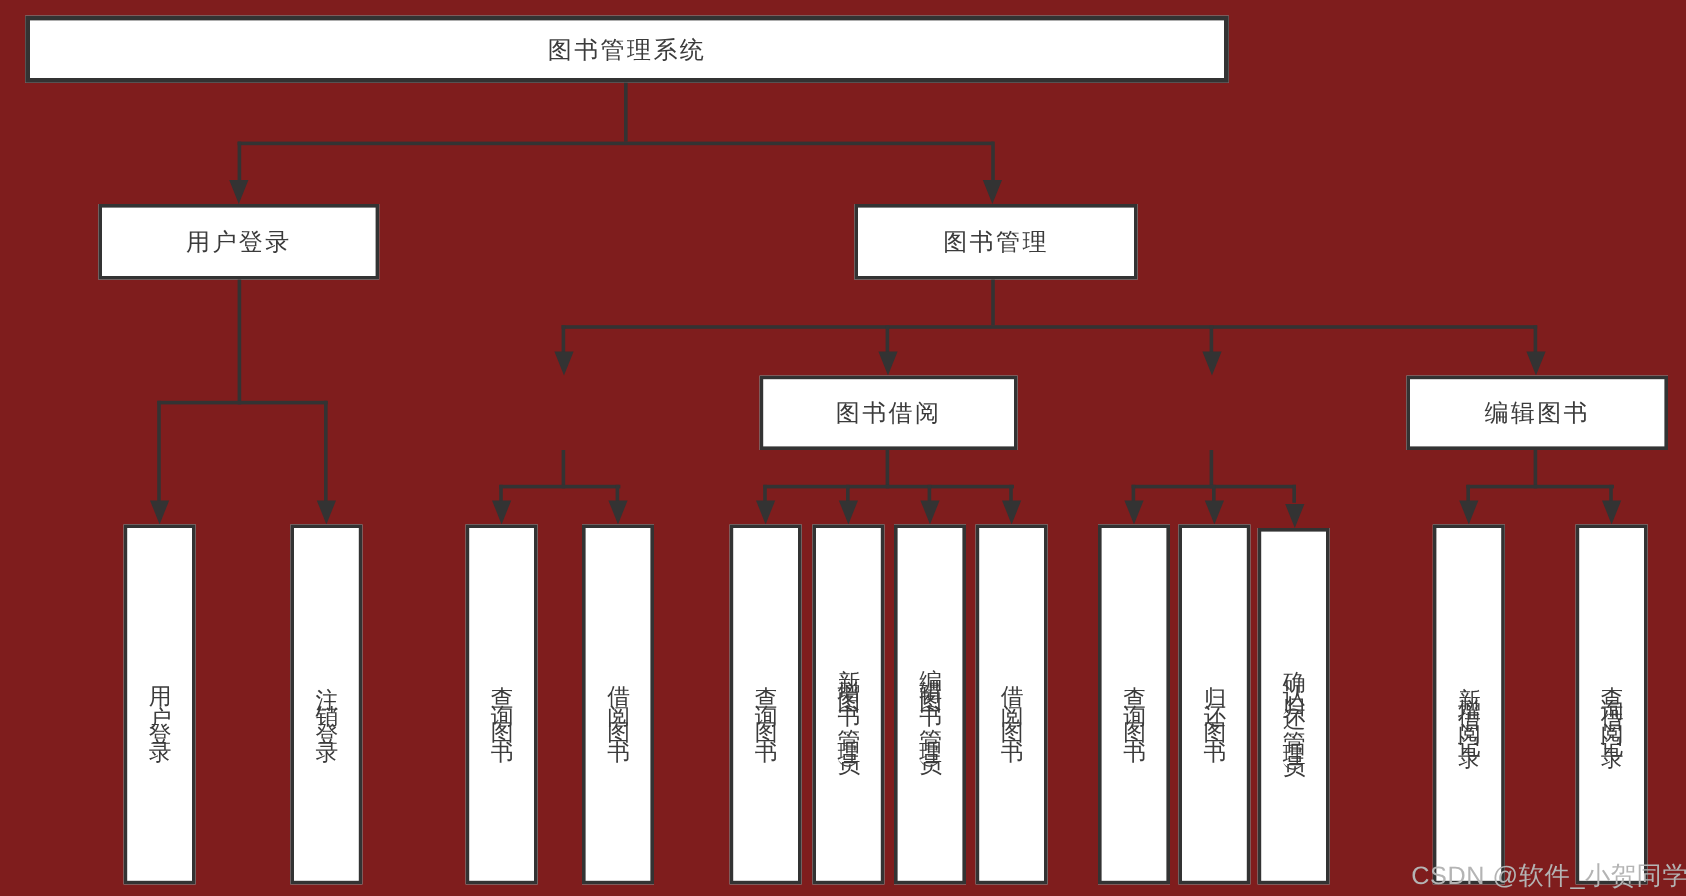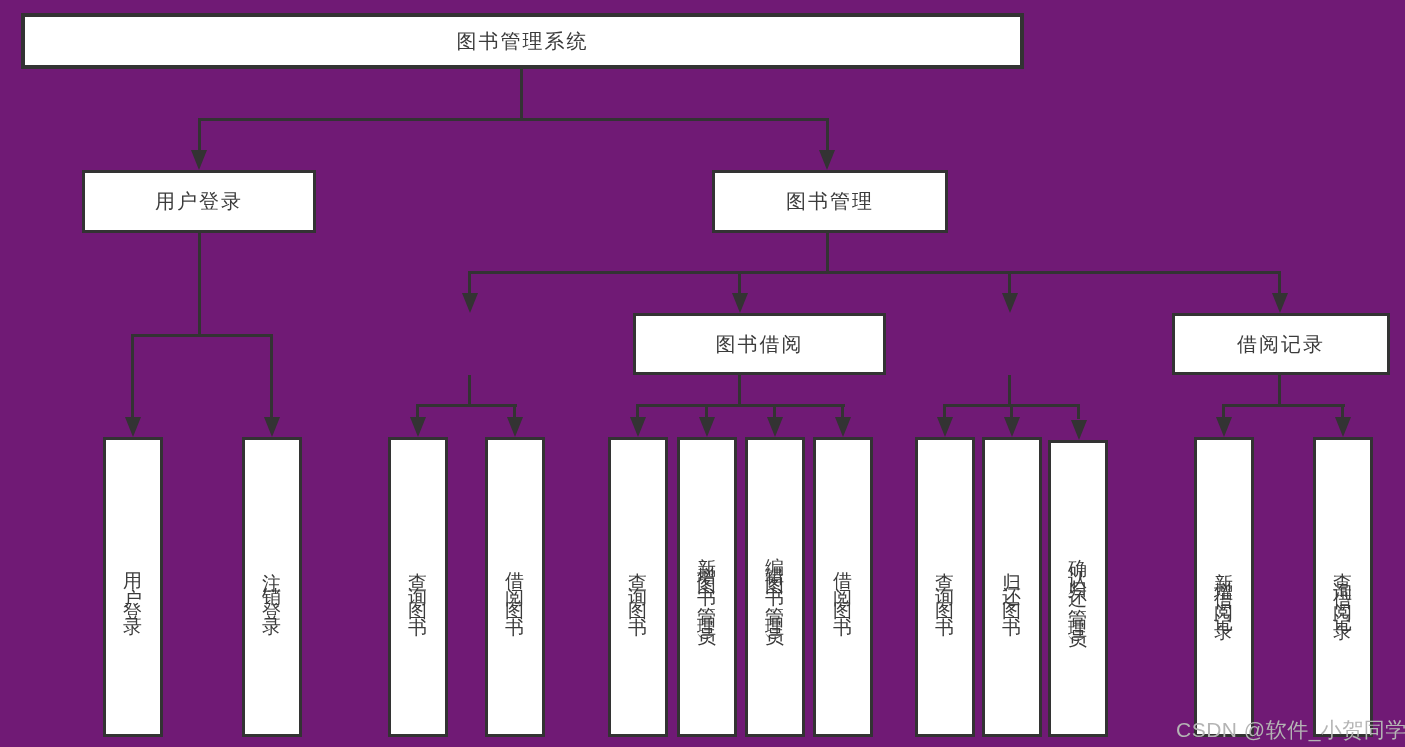--- a/index.html
+++ b/index.html
@@ -1,19 +1,19 @@
 <!DOCTYPE html>
 <html><head>
 <meta charset="utf-8">
 <style>
   html,body{margin:0;padding:0;background:#ffffff;}
   #canvas{
     position:relative;
     width:1405px;height:747px;
-    background:#701a75;
+    background:#7f1d1d;
     font-family:"Liberation Sans",sans-serif;
     overflow:hidden;
   }
   .box{
     position:absolute;
     box-sizing:border-box;
     border:3px solid #333333;
     background:#ffffff;
     display:flex;
     align-items:center;
@@ -87,25 +87,25 @@
   <div class="hline" style="left:468px;top:271px;width:813px;"></div>
   <div class="vline" style="left:468px;top:271px;height:24px;"></div>
   <div class="arrow" style="left:462px;top:293px;"></div>
   <div class="vline" style="left:738px;top:271px;height:24px;"></div>
   <div class="arrow" style="left:732px;top:293px;"></div>
   <div class="vline" style="left:1008px;top:271px;height:24px;"></div>
   <div class="arrow" style="left:1002px;top:293px;"></div>
   <div class="vline" style="left:1278px;top:271px;height:24px;"></div>
   <div class="arrow" style="left:1272px;top:293px;"></div>
 
-  <div class="box" style="left:633px;top:313px;width:253px;height:62px;">
+  <div class="box" style="left:633px;top:313px;width:215px;height:62px;">
     <span class="hlabel">图书借阅</span>
   </div>
   <div class="box" style="left:1172px;top:313px;width:218px;height:62px;">
-    <span class="hlabel">借阅记录</span>
+    <span class="hlabel">编辑图书</span>
   </div>
 
   <div class="vline" style="left:468px;top:375px;height:32px;"></div>
   <div class="hline" style="left:416px;top:404px;width:101px;"></div>
   <div class="vline" style="left:416px;top:404px;height:15px;"></div>
   <div class="arrow" style="left:410px;top:417px;"></div>
   <div class="vline" style="left:513px;top:404px;height:15px;"></div>
   <div class="arrow" style="left:507px;top:417px;"></div>
 
   <div class="vline" style="left:738px;top:375px;height:32px;"></div>

